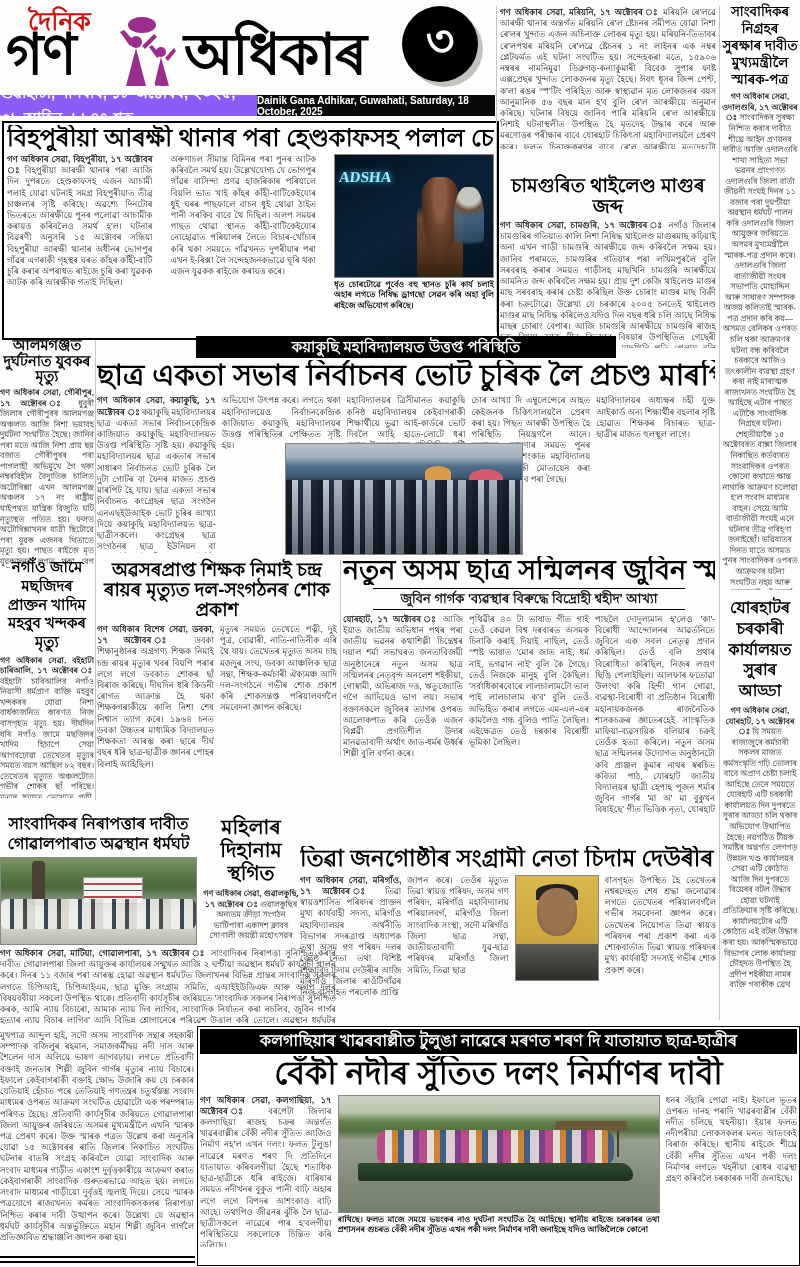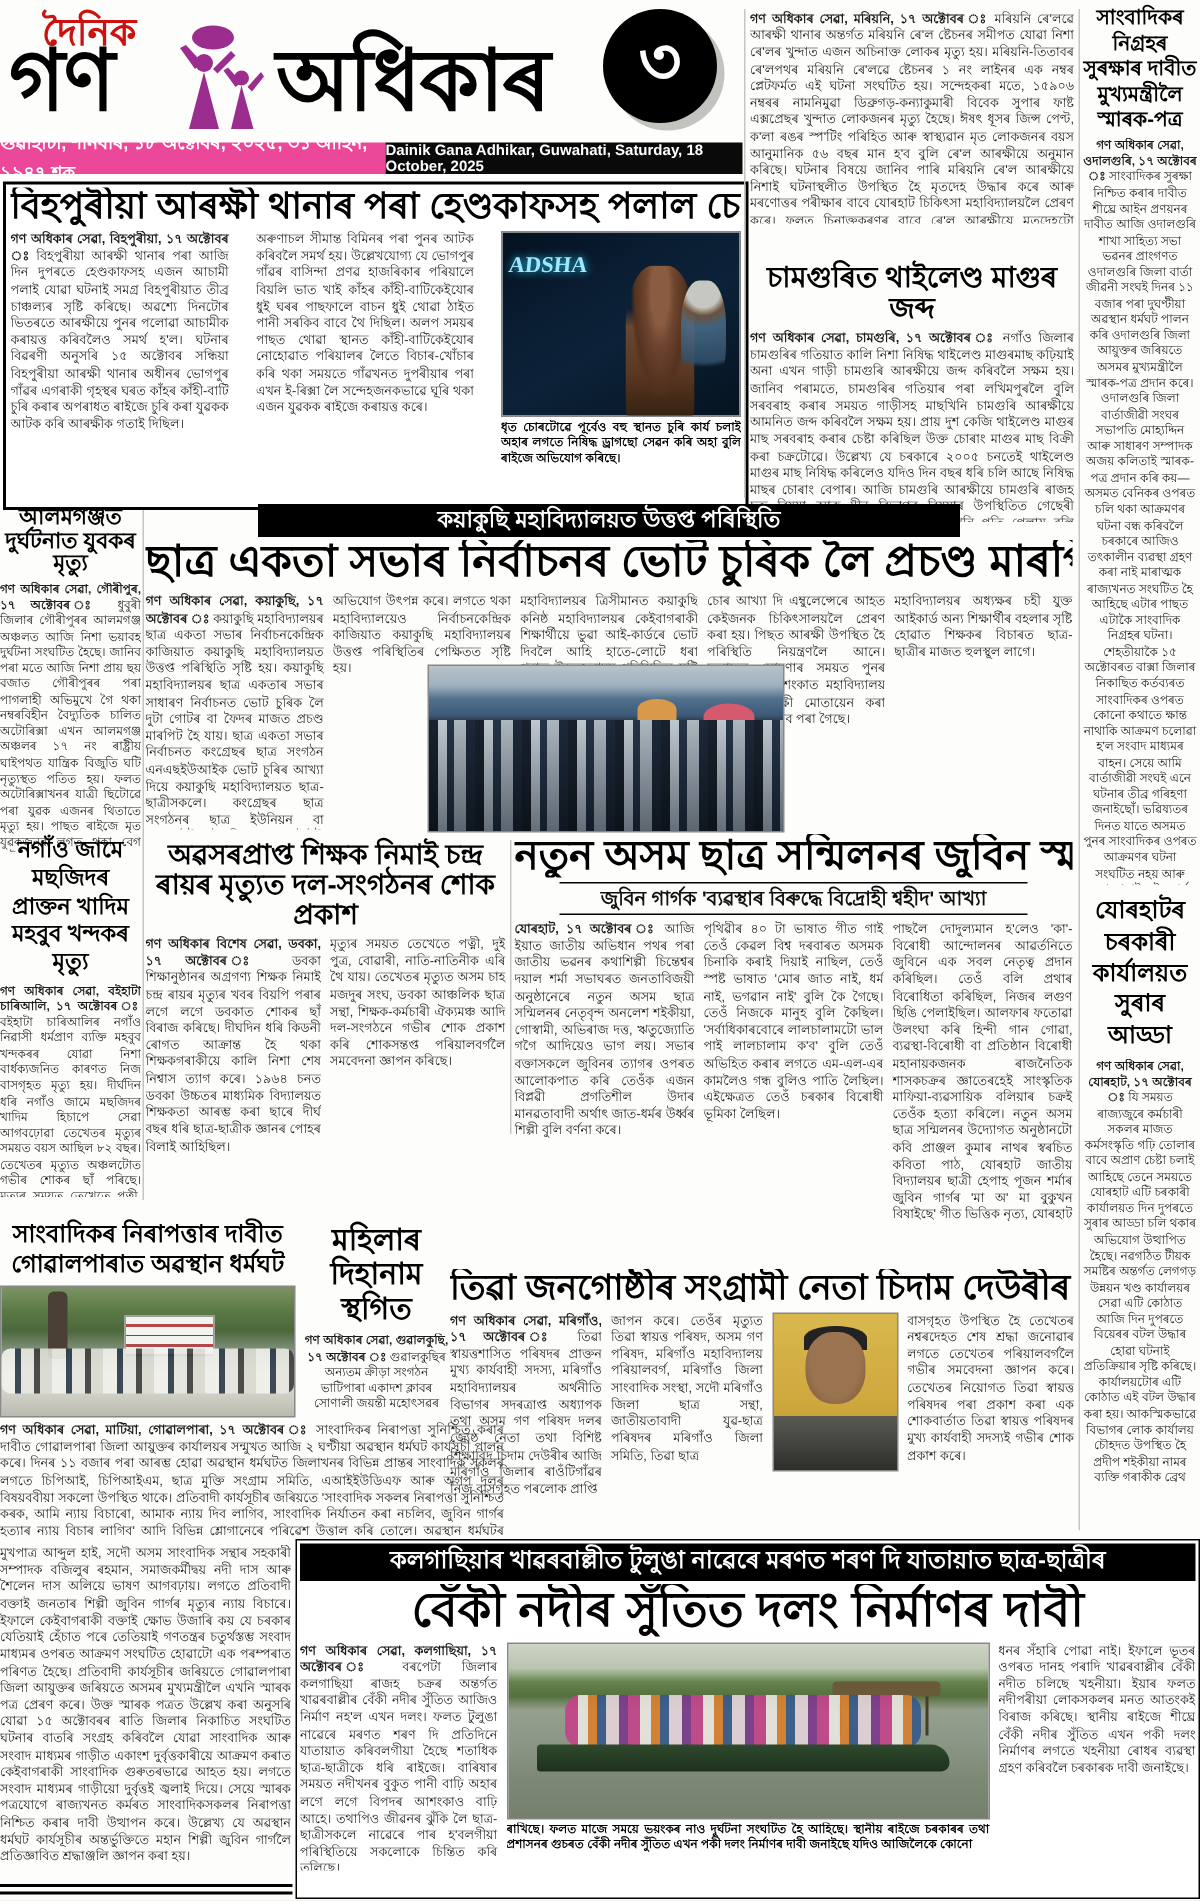--- a/index.html
+++ b/index.html
@@ -16,21 +16,21 @@
   .caption{font-size:8px;font-weight:bold;line-height:1.3;text-align:justify;color:#000;}
   .vrule{position:absolute;width:1px;background:#c6c6c0;}
   .photo{position:relative;overflow:hidden;border:1px solid #888;}
   
   #brand-prefix{color:#cc1111;font-weight:bold;font-size:25px;}
   #brand-w1,#brand-w2{font-weight:900;font-size:57px;letter-spacing:-1px;color:#000;line-height:1;}
   #page-circle{width:76px;height:76px;border-radius:50%;background:#000;color:#fff;
                display:flex;align-items:center;justify-content:center;font-size:44px;font-weight:bold;
                box-shadow:5px 5px 0 #c2c2be;}
   #datebar{display:flex;height:21px;font-weight:bold;}
-  #datebar .as{background:#ec4899;color:#fff;font-size:12px;flex:1.08;display:flex;align-items:center;justify-content:center;}
+  #datebar .as{background:#8b5cf6;color:#fff;font-size:15px;flex:1.08;display:flex;align-items:center;justify-content:center;}
   #datebar .en{background:#0a0a0a;color:#fff;font-size:10px;flex:1;display:flex;align-items:center;justify-content:center;}
   .boxed{border:2px solid #000;background:#fff;}
   .subhead{font-weight:bold;text-align:center;border-top:1.5px solid #000;border-bottom:1.5px solid #000;
            padding:2px 0;font-size:13px;line-height:1.2;}
   .dbl-rule{border-top:2px solid #000;border-bottom:2px solid #000;height:3px;}
   
   .ph-thief{background:linear-gradient(150deg,#04111f 0%,#0a1e33 35%,#0c2238 55%,#061320 100%);}
   .ph-thief .neon{position:absolute;left:4px;top:14px;color:#9fe8ff;font-size:15px;font-weight:bold;
                   font-family:"Liberation Serif",serif;text-shadow:0 0 6px #2fd4ff;transform:skewX(-6deg);}
   .ph-thief .man{position:absolute;left:52%;top:18%;width:46px;height:84%;
@@ -153,21 +153,21 @@
   </div>
 
   <div class="abs" style="left:0;top:558px;width:94px;">
     <div class="hl" style="font-size:15px;line-height:1.25;">নগাঁও জামে মছজিদৰ প্ৰাক্তন খাদিম মহবুব খন্দকৰ মৃত্যু</div>
     <div class="bt" style="margin-top:4px;height:142px;font-size:8px;">
       <span class="dl">গণ অধিকাৰ সেৱা, বইহাটা চাৰিআলি, ১৭ অক্টোবৰ ঃ</span> <span>বইহাটা চাৰিআলিৰ নগাঁও নিৱাসী ধৰ্মপ্ৰাণ ব্যক্তি মহবুব খন্দকৰৰ যোৱা নিশা বাৰ্ধক্যজনিত কাৰণত নিজ বাসগৃহত মৃত্যু হয়। দীৰ্ঘদিন ধৰি নগাঁও জামে মছজিদৰ খাদিম হিচাপে সেৱা আগবঢ়োৱা তেখেতৰ মৃত্যুৰ সময়ত বয়স আছিল ৮২ বছৰ। তেখেতৰ মৃত্যুত অঞ্চলটোত গভীৰ শোকৰ ছাঁ পৰিছে। মৃত্যুৰ সময়ত তেখেতে পত্নী, দুই পুত্ৰ, কন্যাসহ বহু আত্মীয়-স্বজনক এৰি থৈ যায়। আজি জামে মছজিদ প্ৰাংগণত জানাজাৰ নামাজ সম্পন্ন কৰি তেখেতক চিৰশয়নত শুৱাই দিয়া হয়।</span>
     </div>
   </div>
 
   <div class="abs" style="left:97px;top:336px;width:618px;">
-    <div class="kicker" style="width:468px;height:22px;margin:0 auto;font-size:15px;">কয়াকুছি মহাবিদ্যালয়ত উত্তপ্ত পৰিস্থিতি</div>
+    <div class="kicker" style="width:420px;height:22px;margin:0 auto;font-size:15px;">কয়াকুছি মহাবিদ্যালয়ত উত্তপ্ত পৰিস্থিতি</div>
     <div class="hl" style="font-size:29px;margin-top:2px;white-space:nowrap;overflow:hidden;">ছাত্ৰ একতা সভাৰ নিৰ্বাচনৰ ভোট চুৰিক লৈ প্ৰচণ্ড মাৰপিট</div>
     <div style="position:relative;margin-top:4px;height:158px;">
       <div class="cols" style="height:158px;">
         <div class="bt">
           <span class="dl">গণ অধিকাৰ সেৱা, কয়াকুছি, ১৭ অক্টোবৰ ঃ</span> <span>কয়াকুছি মহাবিদ্যালয়ৰ ছাত্ৰ একতা সভাৰ নিৰ্বাচনকেন্দ্ৰিক কাজিয়াত কয়াকুছি মহাবিদ্যালয়ত উত্তপ্ত পৰিস্থিতি সৃষ্টি হয়। কয়াকুছি মহাবিদ্যালয়ৰ ছাত্ৰ একতাৰ সভাৰ সাধাৰণ নিৰ্বাচনত ভোট চুৰিক লৈ দুটা গোটৰ বা ফৈদৰ মাজত প্ৰচণ্ড মাৰপিট হৈ যায়। ছাত্ৰ একতা সভাৰ নিৰ্বাচনত কংগ্ৰেছৰ ছাত্ৰ সংগঠন এনএছইউআইক ভোট চুৰিৰ আখ্যা দিয়ে কয়াকুছি মহাবিদ্যালয়ত ছাত্ৰ-ছাত্ৰীসকলে। কংগ্ৰেছৰ ছাত্ৰ সংগঠনৰ ছাত্ৰ ইউনিয়ন বা এনএছইউআইৰ বিৰুদ্ধে এ আই ইউ ডি এফৰ ছাত্ৰ সংগঠন বা ছাত্ৰ সংগঠন ইউডিএছএফে উক্ত ভোট চুৰি সম্পৰ্কীয়</span>
         </div>
         <div class="bt">অভিযোগ উৎপন্ন কৰে। লগতে থকা মহাবিদ্যালয়েও নিৰ্বাচনকেন্দ্ৰিক কাজিয়াত কয়াকুছি মহাবিদ্যালয়ৰ উত্তপ্ত পৰিস্থিতিৰ পেক্ষিতত সৃষ্টি হয়।</div>
         <div class="bt">মহাবিদ্যালয়ৰ ত্ৰিসীমানত কয়াকুছি কনিষ্ঠ মহাবিদ্যালয়ৰ কেইবাগৰাকী শিক্ষাৰ্থীয়ে ভুৱা আই-কাৰ্ডৰে ভোট দিবলৈ আহি হাতে-লোটে ধৰা পৰাত উত্তেজনাময় পৰিস্থিতিৰ সৃষ্টি হয়। কয়াকুছি</div>
         <div class="bt">চোৰ আখ্যা দি এম্বুলেন্সেৰে আহত কেইজনক চিকিৎসালয়লৈ প্ৰেৰণ কৰা হয়। পিছত আৰক্ষী উপস্থিত হৈ পৰিস্থিতি নিয়ন্ত্ৰণলৈ আনে। ফলাফল ঘোষণাৰ সময়ত পুনৰ উত্তেজনাৰ আশংকাত মহাবিদ্যালয় চৌহদত আৰক্ষী মোতায়েন কৰা হৈছে বুলি জানিব পৰা গৈছে।</div>
         <div class="bt">মহাবিদ্যালয়ৰ অধ্যক্ষৰ চহী যুক্ত আইকাৰ্ড অন্য শিক্ষাৰ্থীৰ বহলাৰ সৃষ্টি হোৱাত শিক্ষকৰ বিচাৰত ছাত্ৰ-ছাত্ৰীৰ মাজত হুলস্থূল লাগে।</div>

